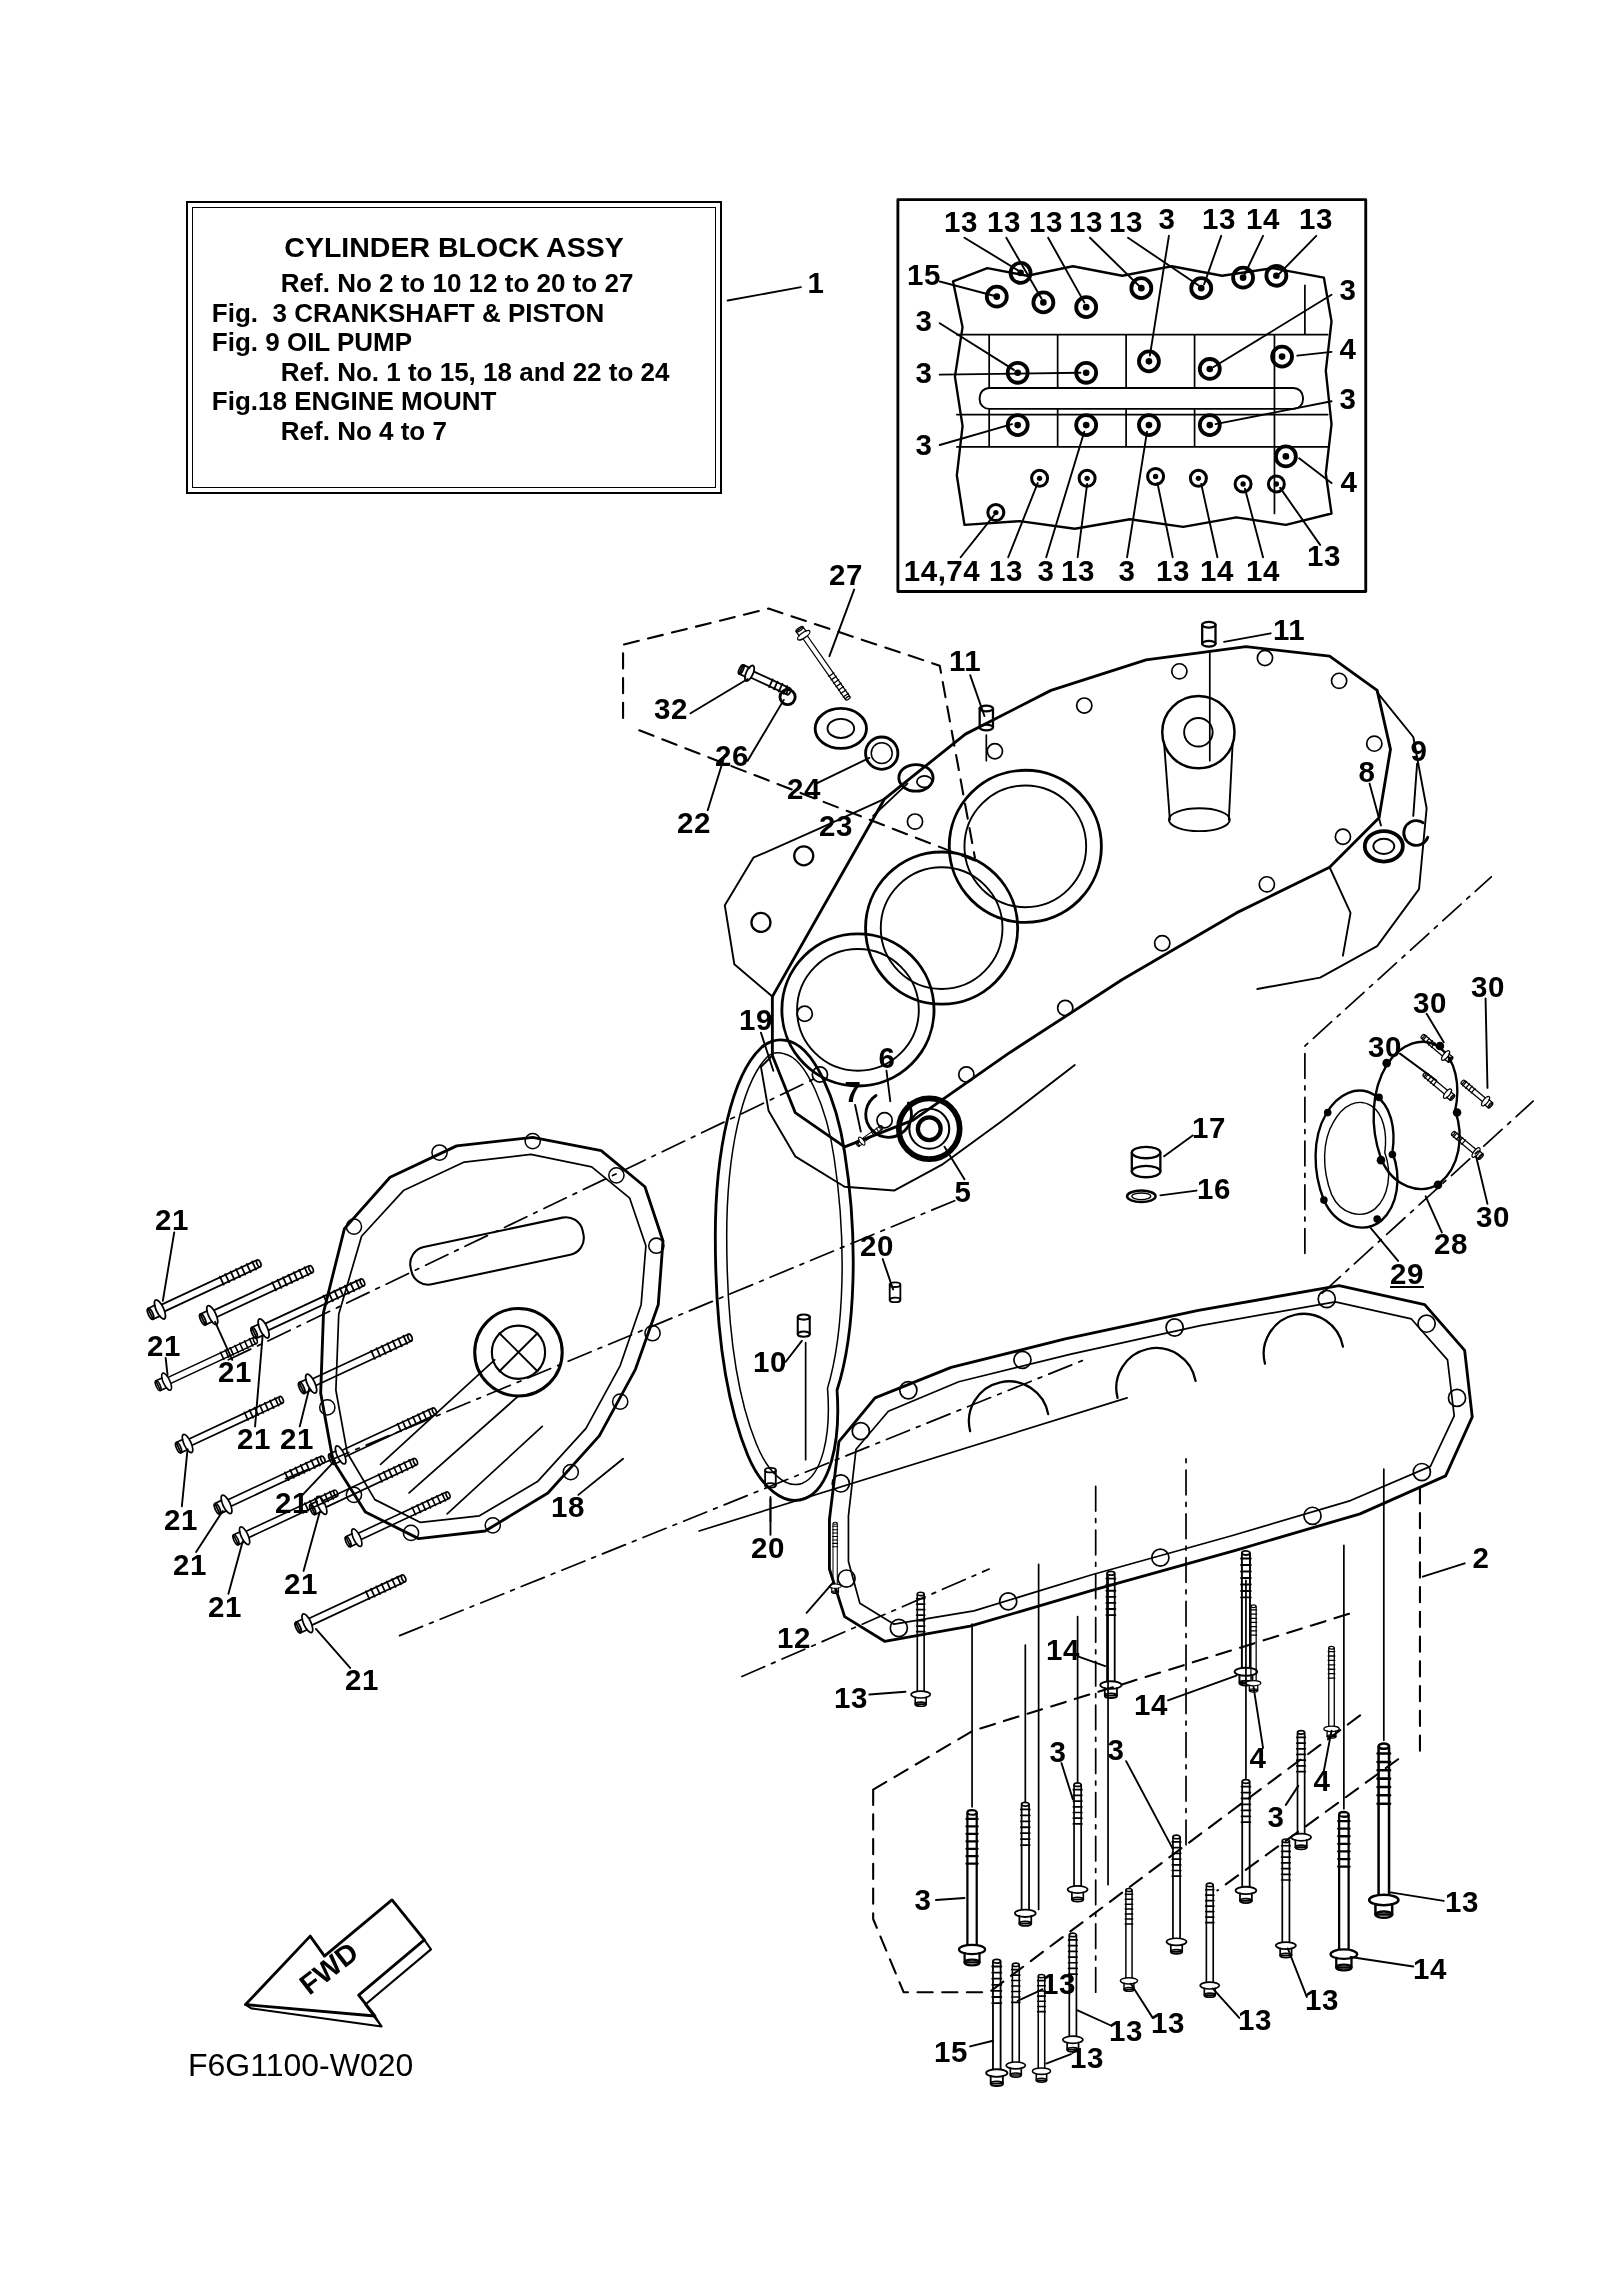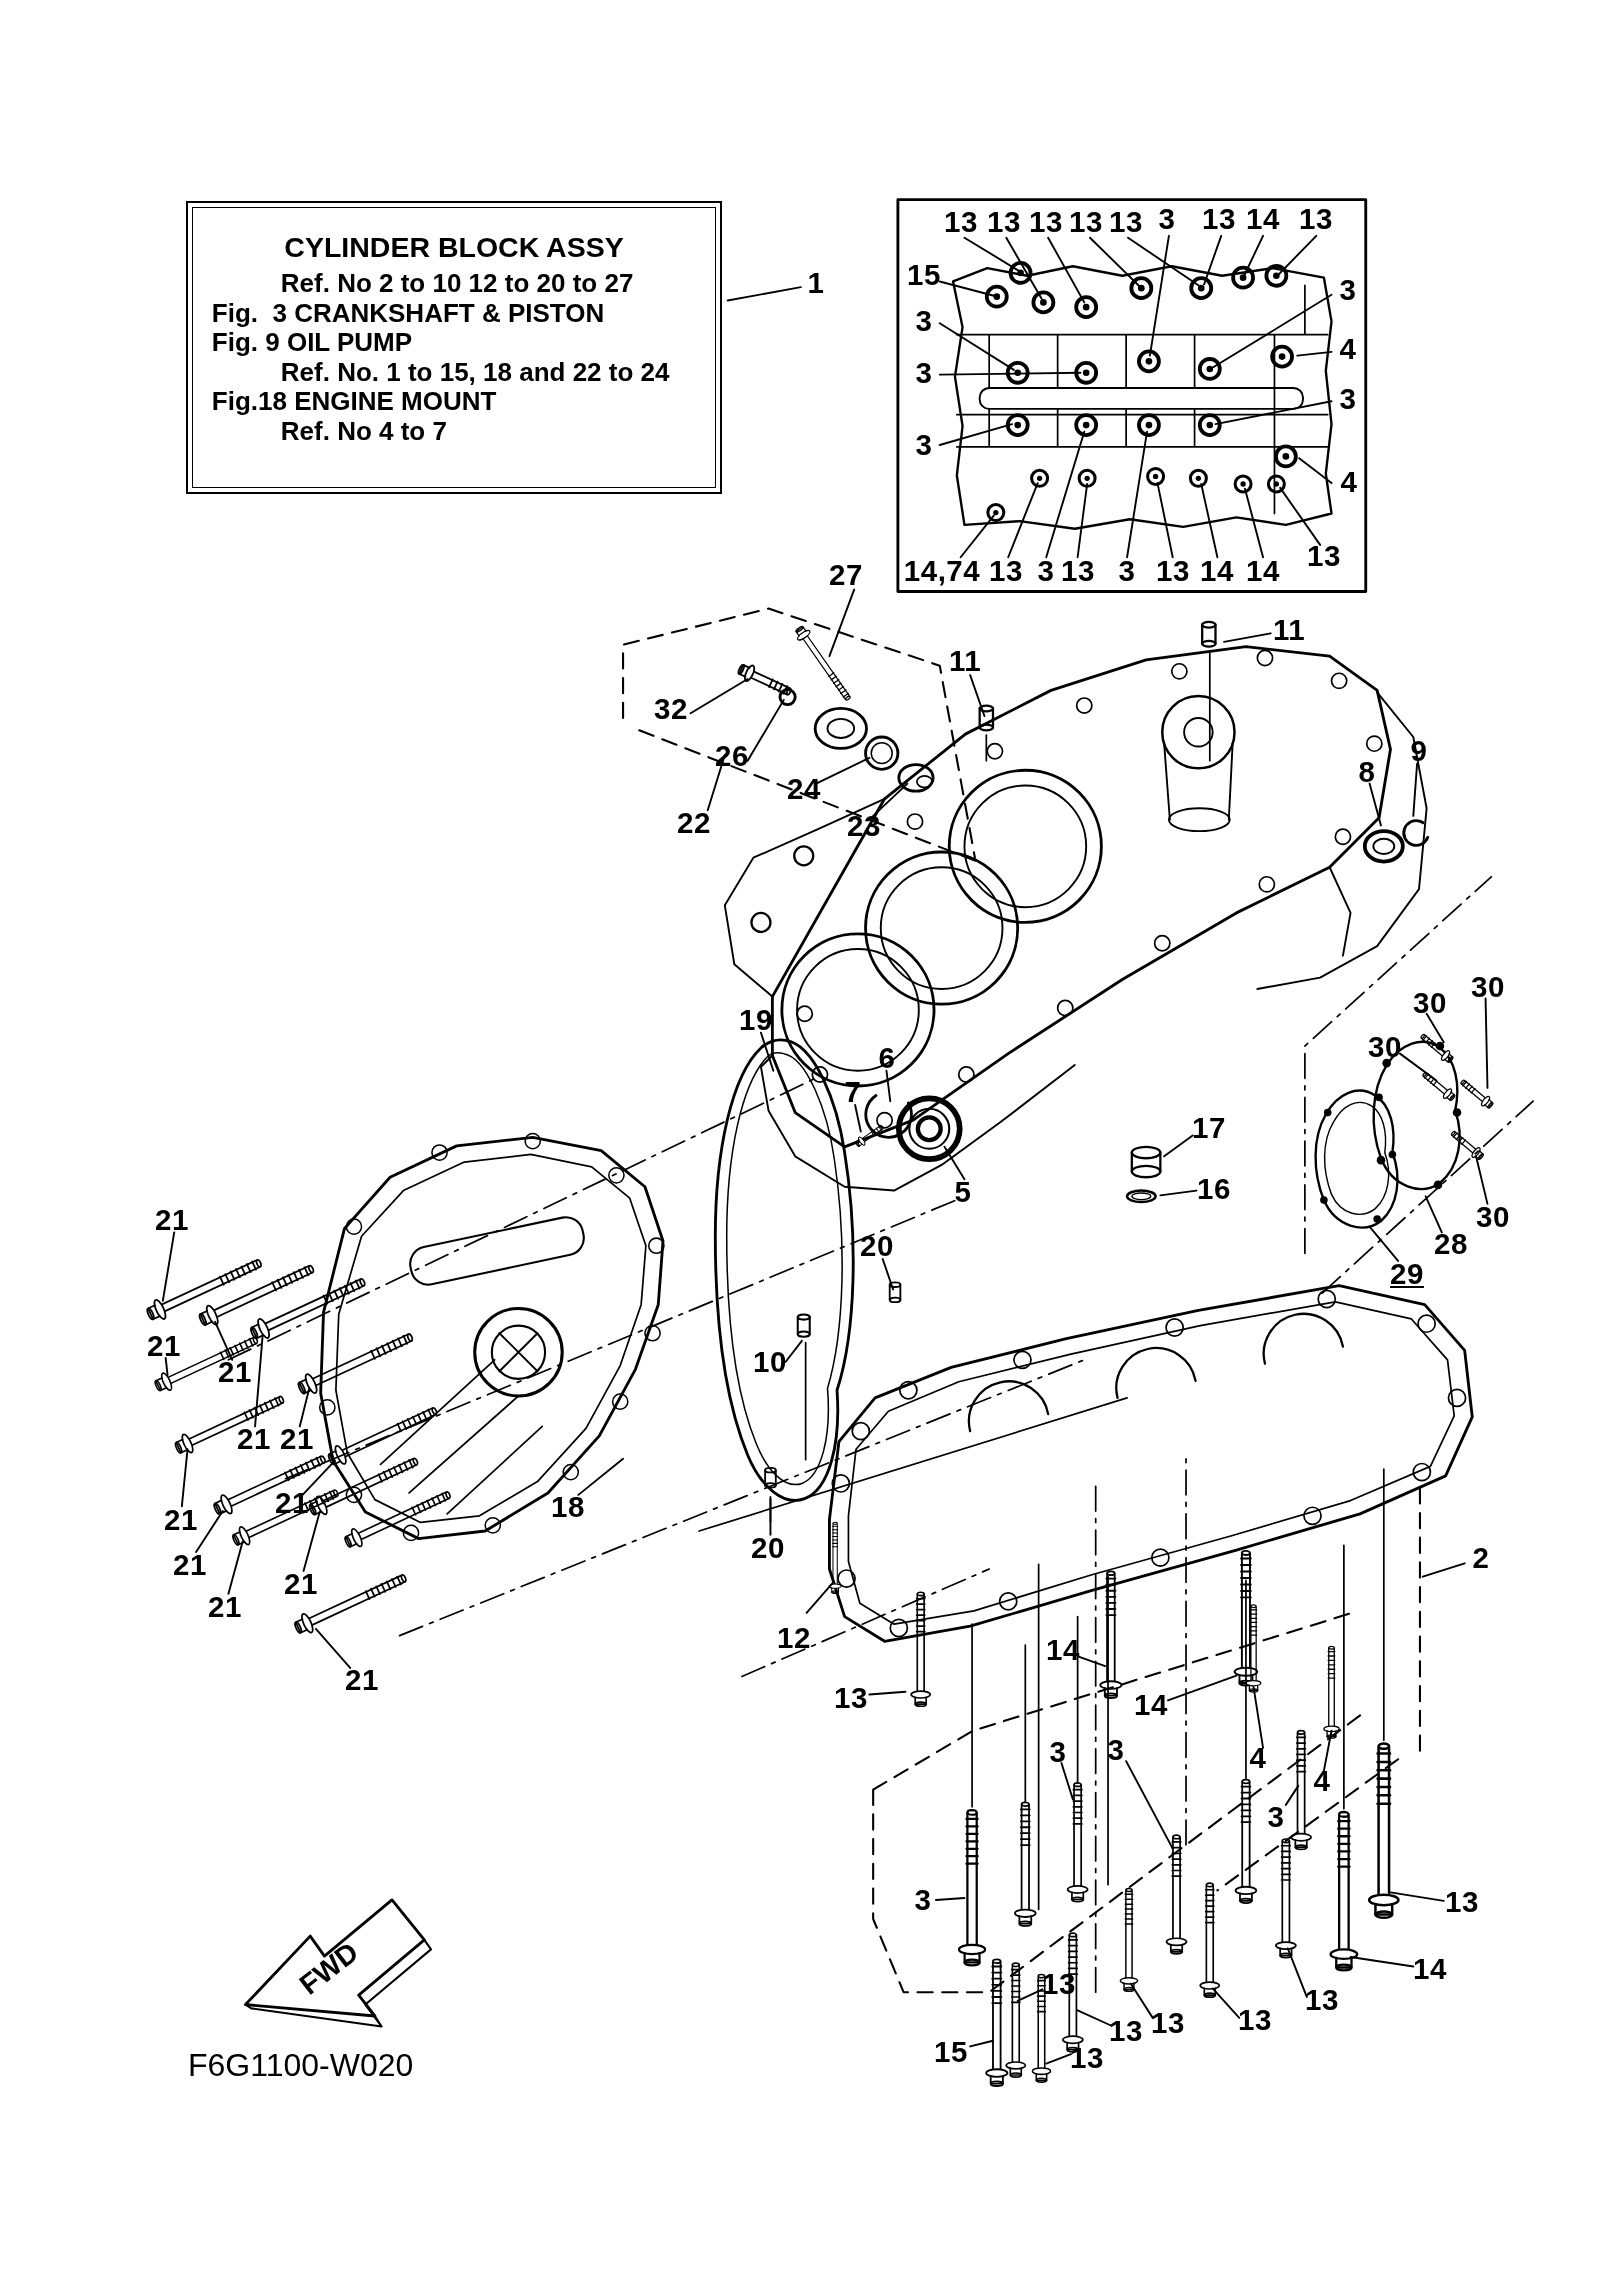--- a/index.html
+++ b/index.html
@@ -339,21 +339,21 @@
       <span class="callout" style="left: 1127px; top: 571px;">3</span>
       <span class="callout" style="left: 1173px; top: 571px;">13</span>
       <span class="callout" style="left: 1217px; top: 571px;">14</span>
       <span class="callout" style="left: 1263px; top: 571px;">14</span>
       <span class="callout" style="left: 1324px; top: 556px;">13</span>
       <span class="callout" style="left: 846px; top: 575px;">27</span>
       <span class="callout" style="left: 671px; top: 709px;">32</span>
       <span class="callout" style="left: 732px; top: 756px;">26</span>
       <span class="callout" style="left: 694px; top: 823px;">22</span>
       <span class="callout" style="left: 804px; top: 789px;">24</span>
-      <span class="callout" style="left: 864px; top: 826px;">23</span>
+      <span class="callout" style="left: 836px; top: 826px;">23</span>
       <span class="callout" style="left: 965px; top: 661px;">11</span>
       <span class="callout" style="left: 1289px; top: 630px;">11</span>
       <span class="callout" style="left: 1367px; top: 772px;">8</span>
       <span class="callout" style="left: 1419px; top: 751px;">9</span>
       <span class="callout" style="left: 1430px; top: 1003px;">30</span>
       <span class="callout" style="left: 1488px; top: 987px;">30</span>
       <span class="callout" style="left: 1385px; top: 1047px;">30</span>
       <span class="callout" style="left: 1493px; top: 1217px;">30</span>
       <span class="callout" style="left: 1451px; top: 1244px;">28</span>
       <span class="callout" style="left: 1407px; top: 1274px; text-decoration: underline;">29</span>

